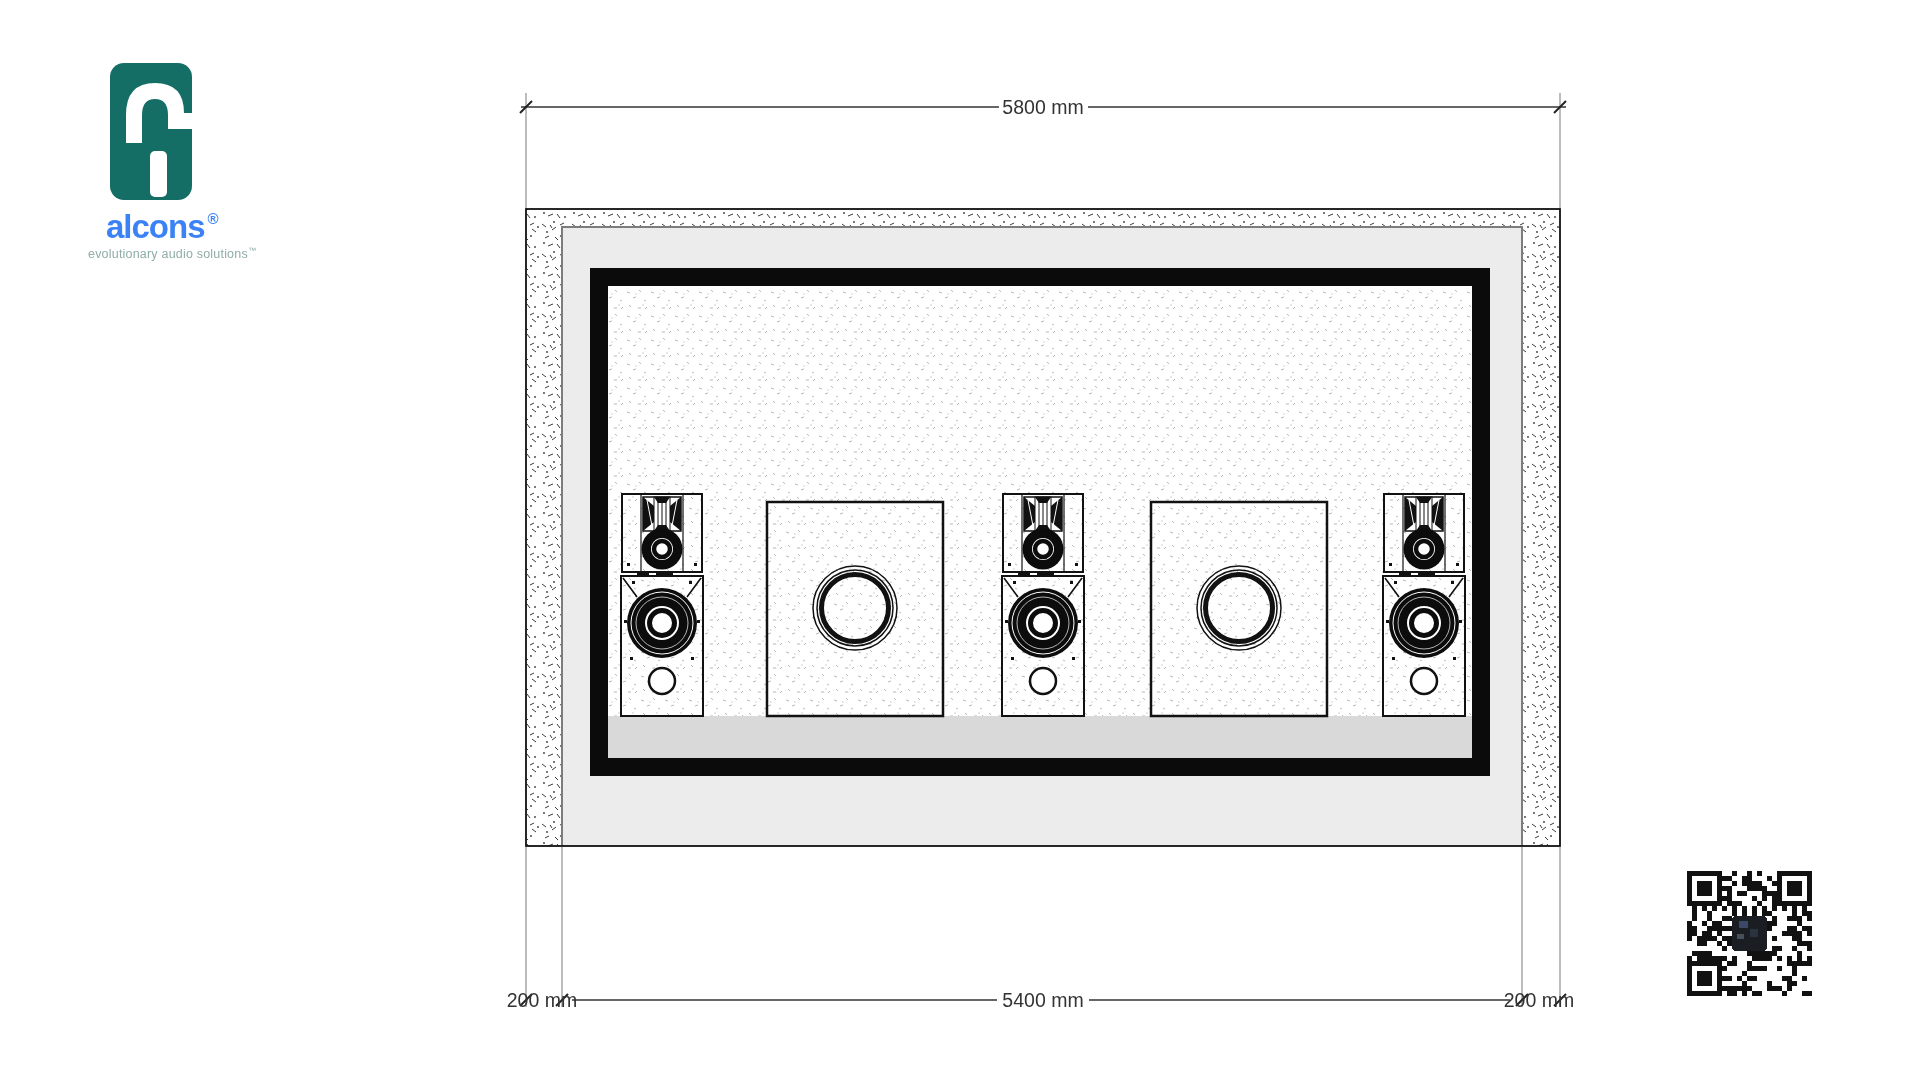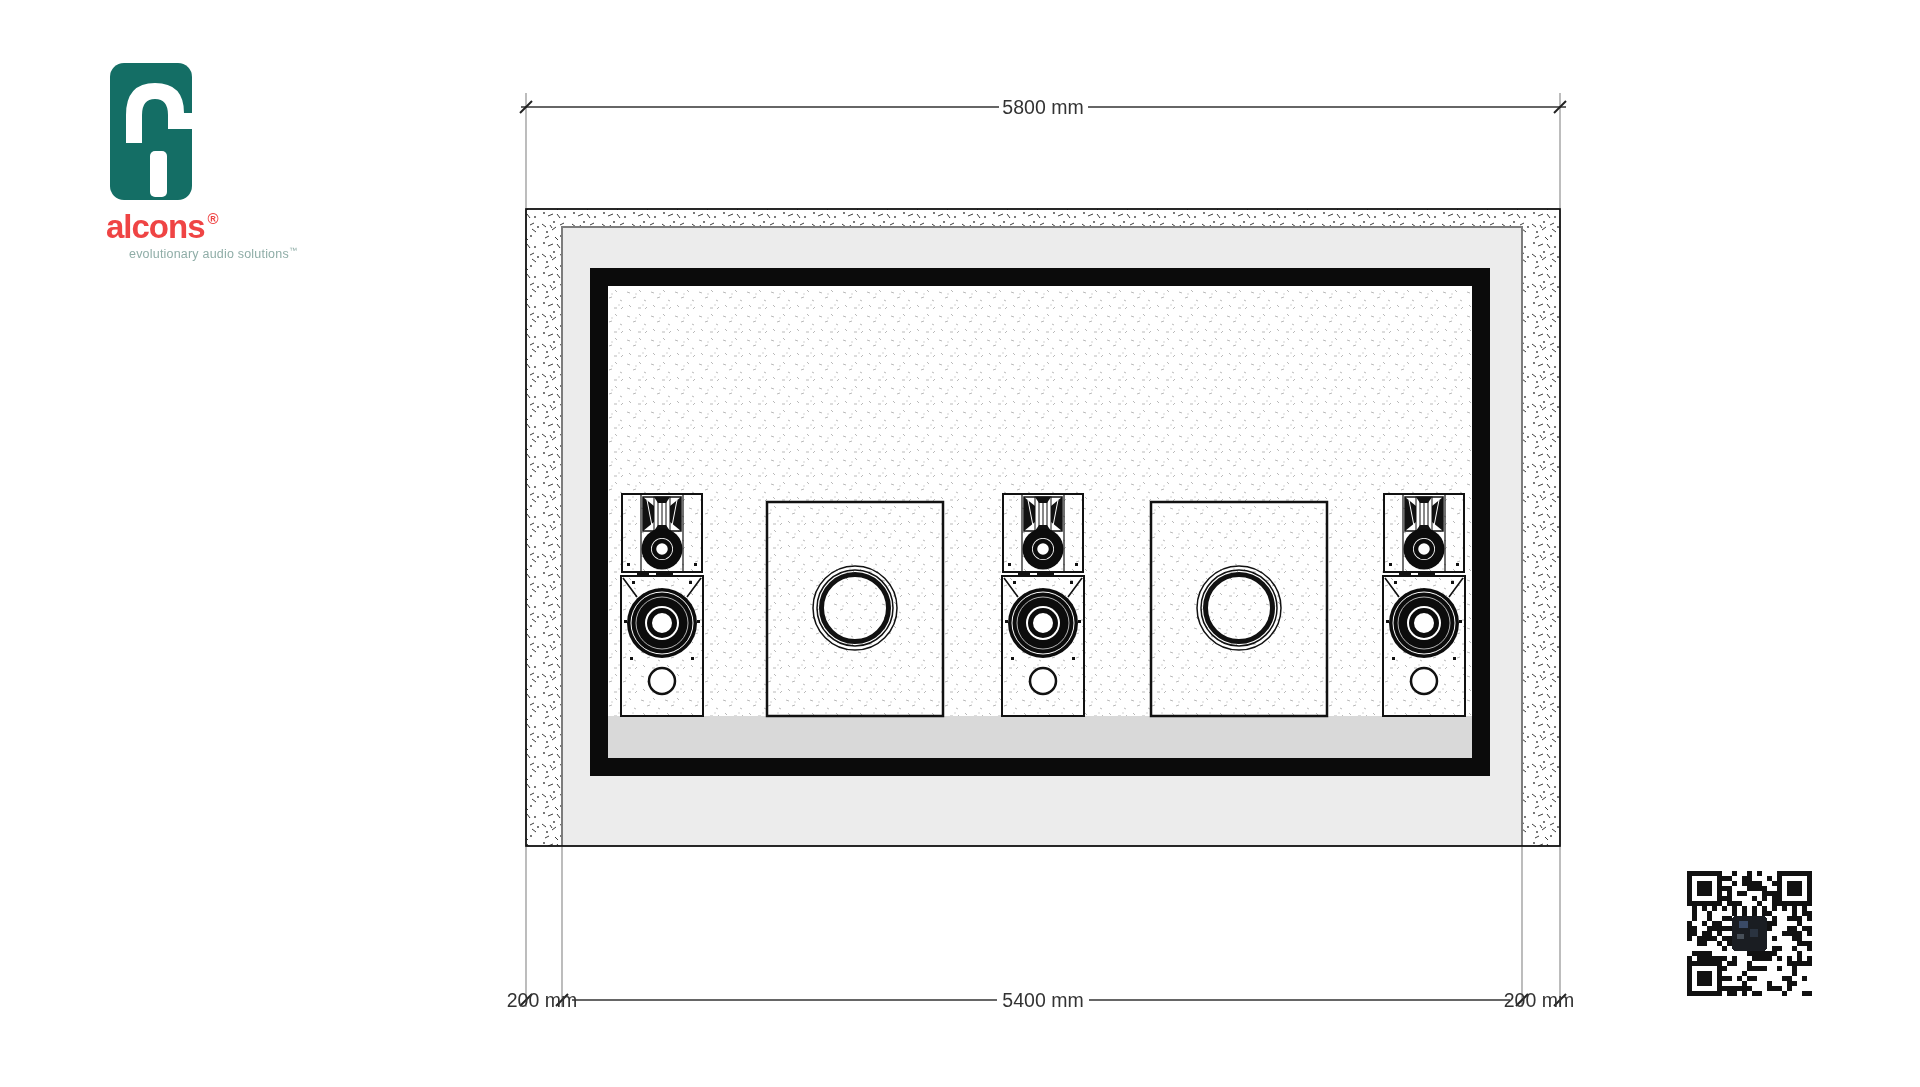--- a/index.html
+++ b/index.html
@@ -1,23 +1,23 @@
 <!DOCTYPE html>
 <html><head>
 <meta charset="utf-8">
 <style>
   html,body{margin:0;padding:0;background:#fff;}
   .page{position:relative;width:1920px;height:1087px;background:#fff;overflow:hidden;
         font-family:"Liberation Sans",sans-serif;}
   .logo{position:absolute;left:0;top:0;width:320px;height:300px;}
   .logo-mark{position:absolute;left:110px;top:63px;}
   .logo-word{position:absolute;left:106px;top:208px;font-size:33px;font-weight:bold;
-             color:#ef4444;letter-spacing:-1px;}
+             color:#3b82f6;letter-spacing:-1px;}
   .logo-word .reg{font-size:15px;font-weight:bold;vertical-align:14px;letter-spacing:0;margin-left:3px;}
-  .logo-tagline{position:absolute;left:88px;top:246px;font-size:12.5px;color:#8fada7;letter-spacing:.2px;margin-left:41px;}
+  .logo-tagline{position:absolute;left:88px;top:246px;font-size:12.5px;color:#8fada7;letter-spacing:.2px;}
   .logo-tagline .tm{font-size:8px;vertical-align:5px;}
   svg text{font-family:"Liberation Sans",sans-serif;}
 </style>
 </head>
 <body>
 
 <div class="page">
 
   <div class="logo">
     <svg class="logo-mark" width="82" height="137" viewBox="0 0 82 137">

